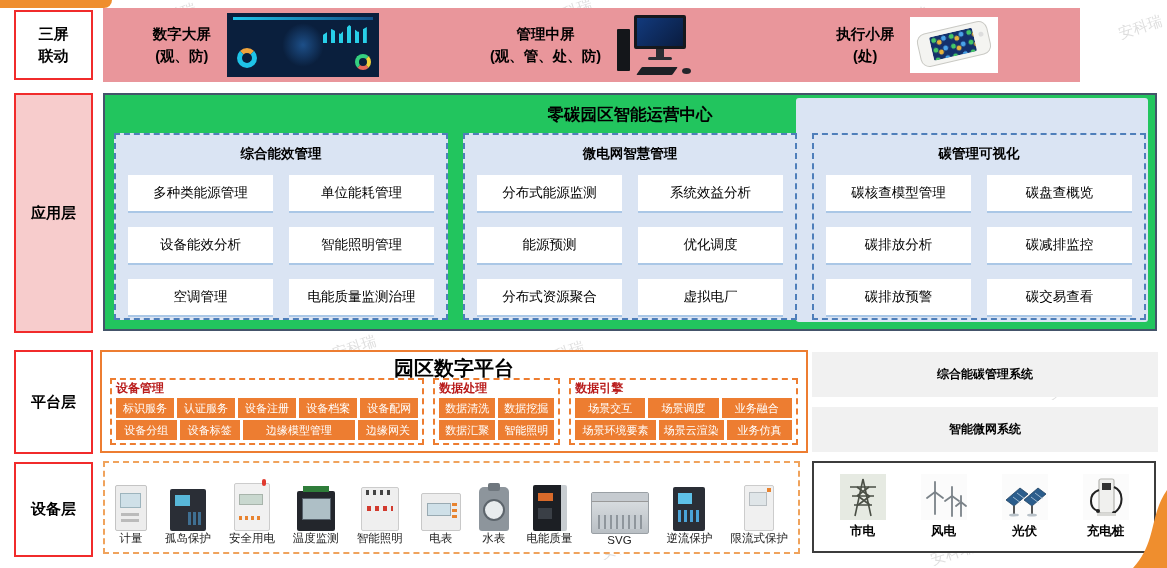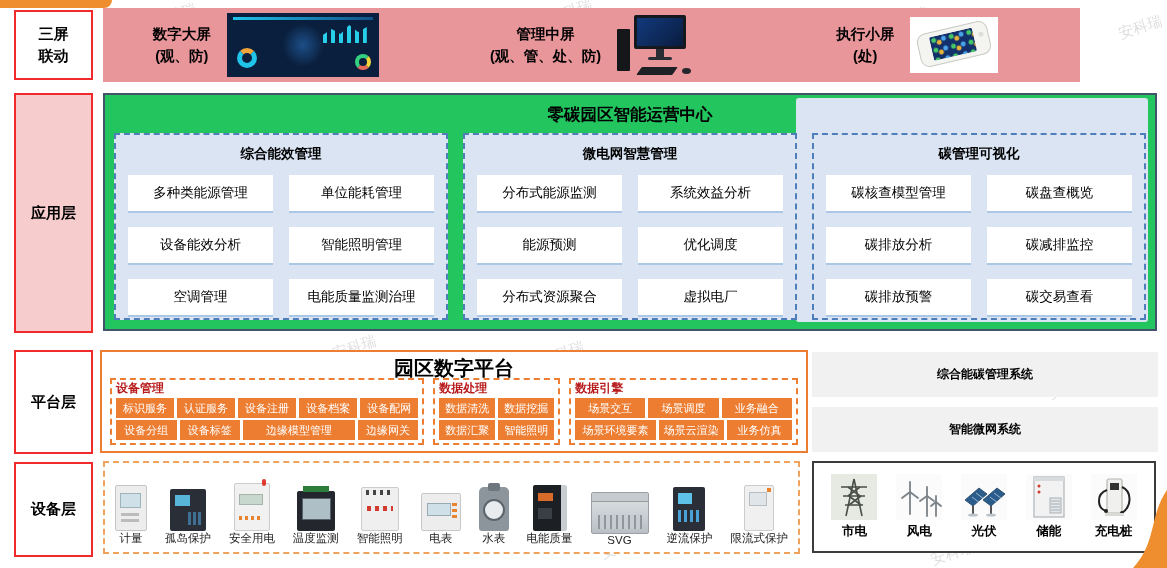--- a/index.html
+++ b/index.html
@@ -409,32 +409,20 @@
           <path d="M12 32 L12 40 M30 32 L30 40" stroke="#555" stroke-width="2"></path>
           <ellipse cx="12" cy="41" rx="5" ry="1.6" fill="#b9c2c9"></ellipse>
           <ellipse cx="30" cy="41" rx="5" ry="1.6" fill="#b9c2c9"></ellipse>
         </g>
       </svg>
       <div class="src-label">光伏</div>
     </div>
     <div class="source-item">
       <svg class="src-img" viewBox="0 0 46 46">
         <rect x="0" y="0" width="46" height="46" fill="#fbfbfb"></rect>
-        <rect x="8" y="3" width="30" height="40" fill="#f2f2f2" stroke="#aeb4b8" stroke-width="1.2"></rect>
-        <rect x="8" y="3" width="30" height="4" fill="#d7dbde"></rect>
-        <rect x="24" y="24" width="11" height="15" fill="#e3e7ea" stroke="#9aa1a6" stroke-width="0.8"></rect>
-        <path d="M25 27 h9 M25 30 h9 M25 33 h9 M25 36 h9" stroke="#9aa1a6" stroke-width="0.8"></path>
-        <circle cx="13" cy="12" r="1.5" fill="#d23a2e"></circle>
-          <circle cx="13" cy="18" r="1.5" fill="#d23a2e"></circle>
-      </svg>
-      <div class="src-label">储能</div>
-    </div>
-    <div class="source-item">
-      <svg class="src-img" viewBox="0 0 46 46">
-        <rect x="0" y="0" width="46" height="46" fill="#fbfbfb"></rect>
         <rect x="16" y="5" width="15" height="34" rx="2" fill="#f0f0ee" stroke="#b4b4b0" stroke-width="1.2"></rect>
         <rect x="19" y="9" width="9" height="7" fill="#333"></rect>
         <path d="M16 16 C5 20 6 34 15 37" stroke="#222" stroke-width="2" fill="none"></path>
         <path d="M31 13 C42 18 40 33 31 39" stroke="#222" stroke-width="2" fill="none"></path>
         <circle cx="15" cy="37" r="2" fill="#222"></circle>
           <circle cx="31" cy="39" r="2" fill="#222"></circle>
         <rect x="14" y="39" width="19" height="3" fill="#d9d9d6"></rect>
       </svg>
       <div class="src-label">充电桩</div>
     </div>

